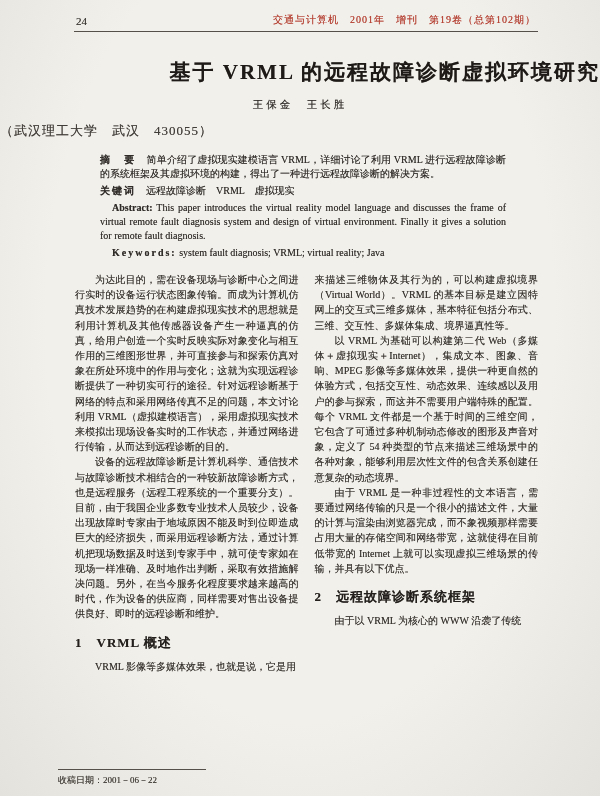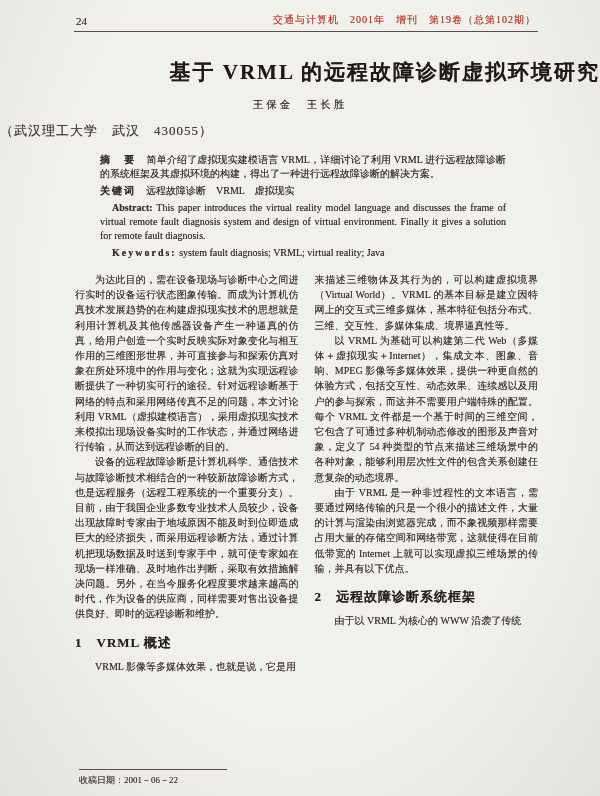--- a/index.html
+++ b/index.html
@@ -85,21 +85,21 @@
   .para.no-indent { text-indent: 0; }
   .section {
     margin: 13px 0 9px 0;
     font-size: 13px;
     font-weight: bold;
     letter-spacing: 1px;
     color: #221f1c;
   }
   .footer {
     position: absolute;
-    left: 79px;
+    left: 58px;
     bottom: 9px;
     font-size: 9px;
     color: #3c3833;
   }
   .foot-rule {
     width: 148px;
     border-top: 1px solid #55504a;
     margin-bottom: 4px;
   }
 </style>

